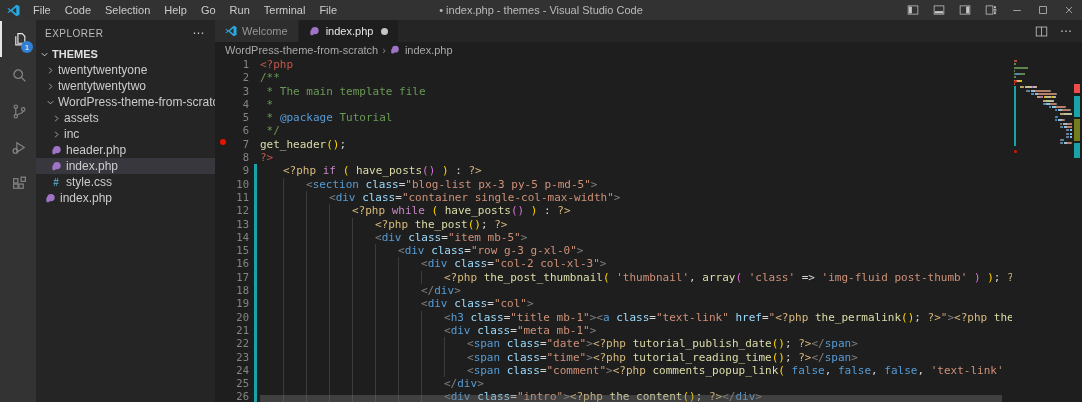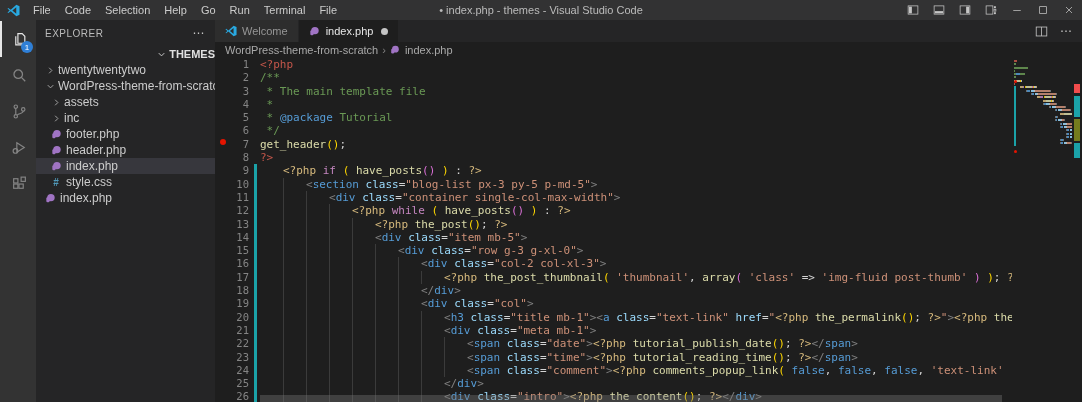--- a/index.html
+++ b/index.html
@@ -179,35 +179,43 @@
             <rect x="9.5" y="2" width="4" height="4" transform="rotate(0)"></rect>
           </svg>
       </div>
     </div>
 
     <div class="sidebar">
       <div class="sb-header">
         <span>EXPLORER</span>
         <span class="sb-more">⋯</span>
       </div>
-      <div class="sb-row" style="padding-left:2px;justify-content:flex-end;">
+      <div class="sb-row" style="padding-left:2px;">
         <span class="chev exp">
             <svg viewBox="0 0 16 16" width="11" height="11">
               <path d="M6 4l4 4-4 4" stroke="#cccccc" fill="none" stroke-width="1.4"></path>
             </svg>
           </span>
         <span class="sb-sec-label">THEMES</span>
       </div>
       <div id="file-tree">
           <div class="sb-row" style="padding-left: 8px;">
             <span class="chev">
               <svg viewBox="0 0 16 16" width="11" height="11">
                 <path d="M6 4l4 4-4 4" stroke="#b0b0b0" fill="none" stroke-width="1.3"></path>
               </svg>
             </span>
+            <span>twentytwentyone</span>
+          </div>
+          <div class="sb-row" style="padding-left: 8px;">
+            <span class="chev">
+              <svg viewBox="0 0 16 16" width="11" height="11">
+                <path d="M6 4l4 4-4 4" stroke="#b0b0b0" fill="none" stroke-width="1.3"></path>
+              </svg>
+            </span>
             <span>twentytwentytwo</span>
           </div>
           <div class="sb-row" style="padding-left: 8px;">
             <span class="chev exp">
               <svg viewBox="0 0 16 16" width="11" height="11">
                 <path d="M6 4l4 4-4 4" stroke="#b0b0b0" fill="none" stroke-width="1.3"></path>
               </svg>
             </span>
             <span>WordPress-theme-from-scratch</span>
           </div>
@@ -219,29 +227,20 @@
             </span>
             <span>assets</span>
           </div>
           <div class="sb-row" style="padding-left: 14px;">
             <span class="chev">
               <svg viewBox="0 0 16 16" width="11" height="11">
                 <path d="M6 4l4 4-4 4" stroke="#b0b0b0" fill="none" stroke-width="1.3"></path>
               </svg>
             </span>
             <span>inc</span>
-          </div>
-          <div class="sb-row" style="padding-left: 14px;">
-            <span class="ficon">
-              <svg viewBox="0 0 10 10" width="11" height="11">
-                <circle cx="5.4" cy="4.2" r="3.4" fill="#a074c4"></circle>
-                <rect x="1.2" y="3.8" width="3" height="4.6" rx="1.2" fill="#a074c4"></rect>
-              </svg>
-            </span>
-            <span>footer.php</span>
           </div>
           <div class="sb-row" style="padding-left: 14px;">
             <span class="ficon">
               <svg viewBox="0 0 10 10" width="11" height="11">
                 <circle cx="5.4" cy="4.2" r="3.4" fill="#a074c4"></circle>
                 <rect x="1.2" y="3.8" width="3" height="4.6" rx="1.2" fill="#a074c4"></rect>
               </svg>
             </span>
             <span>header.php</span>
           </div>

